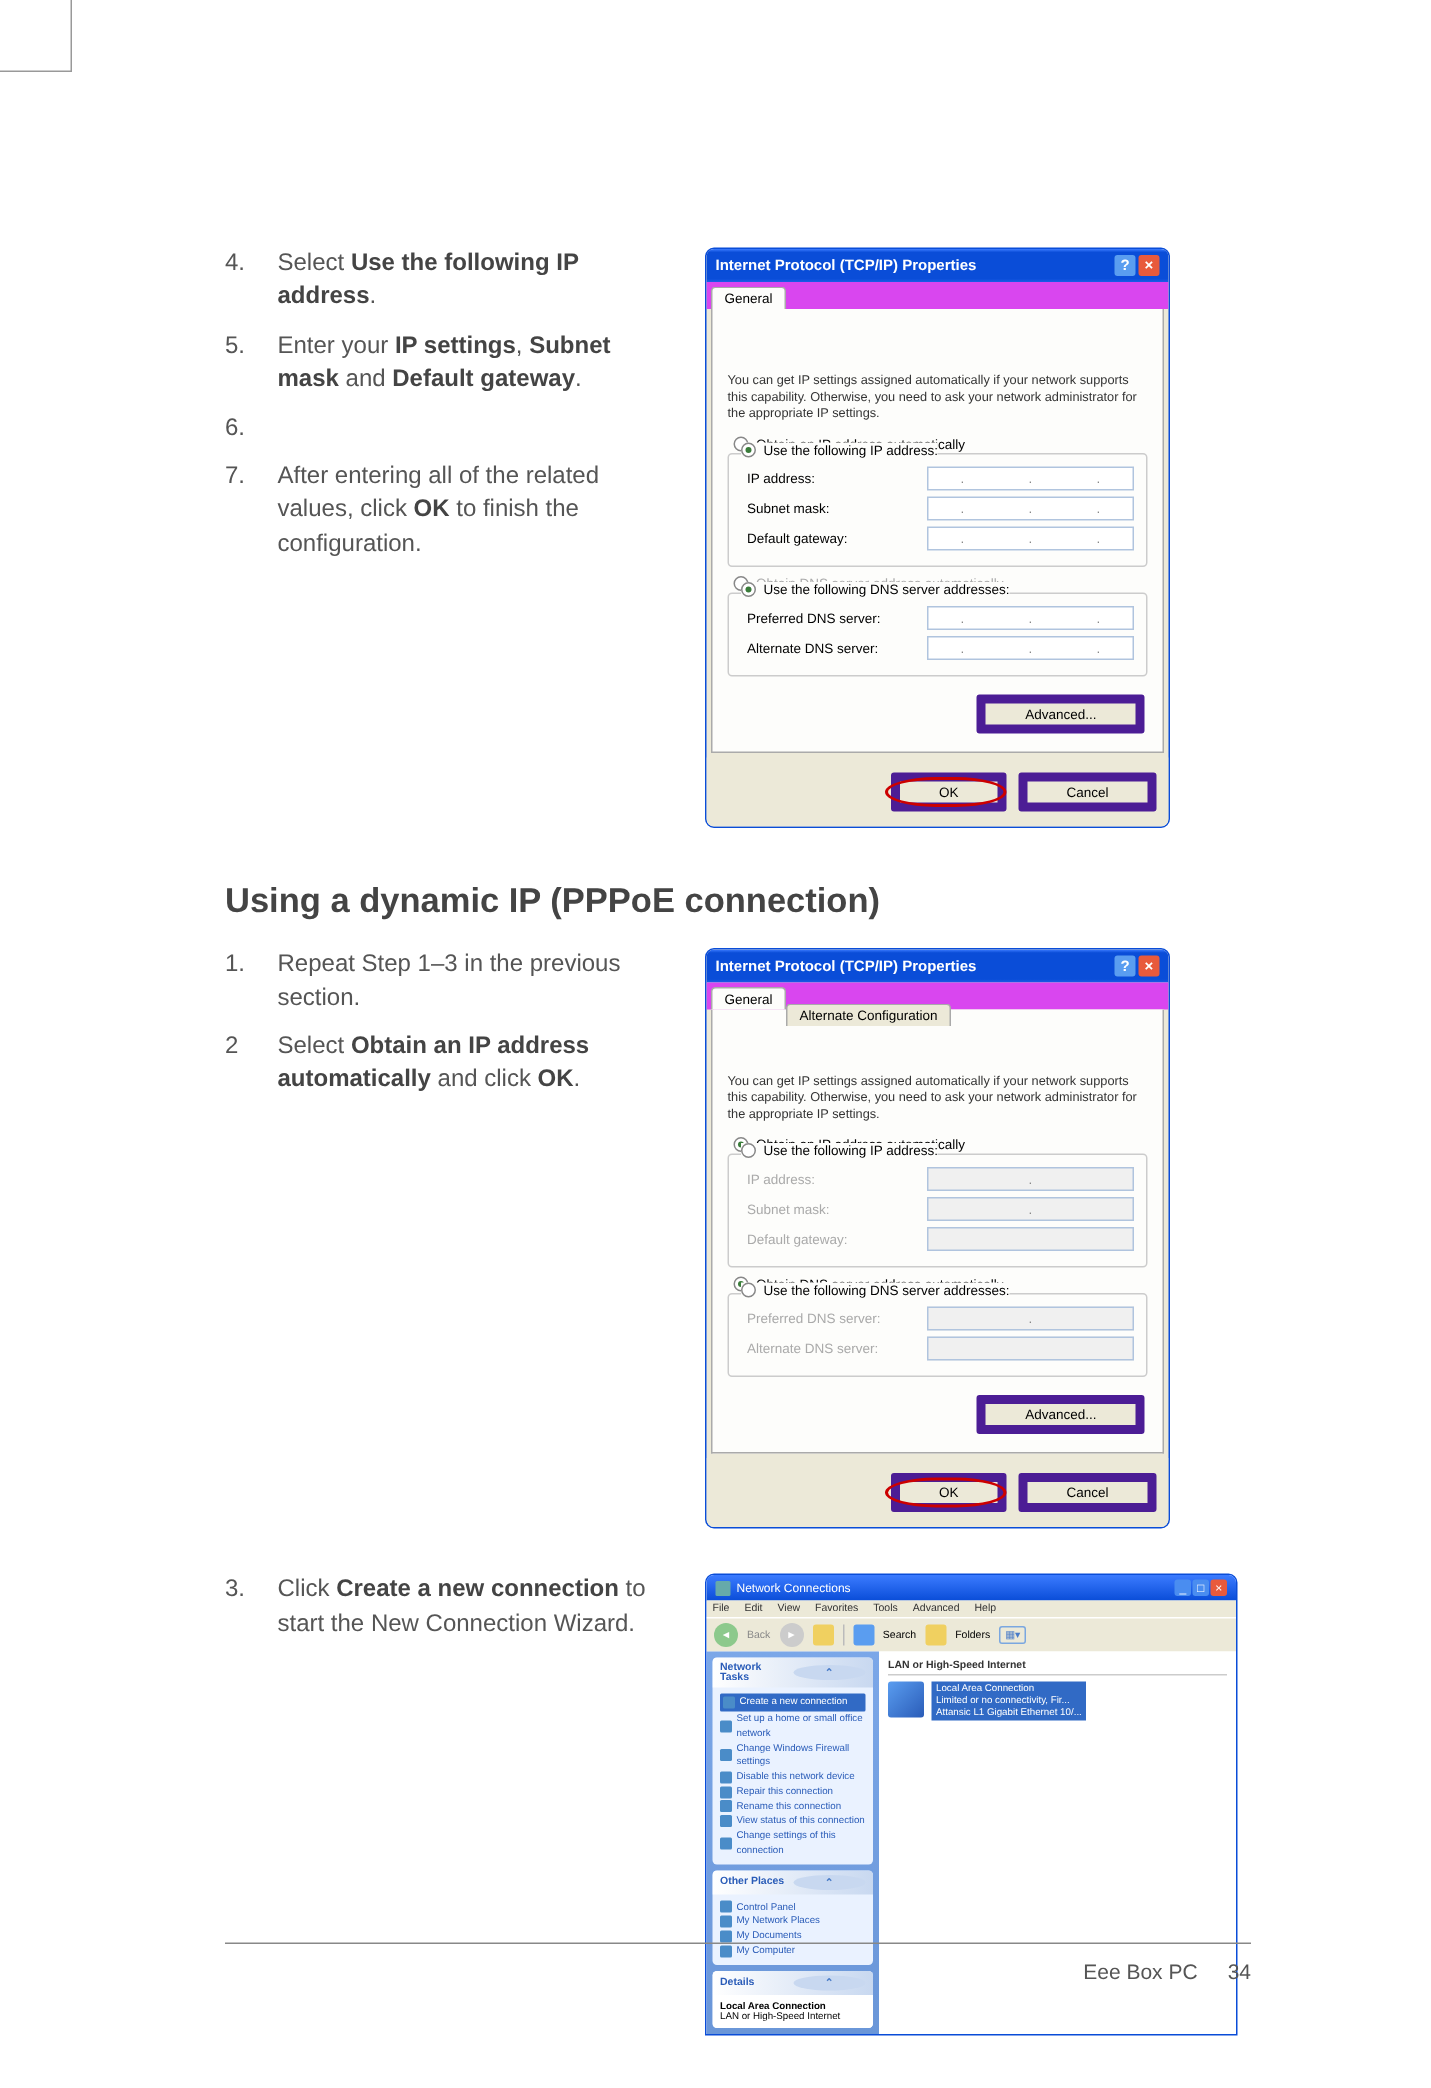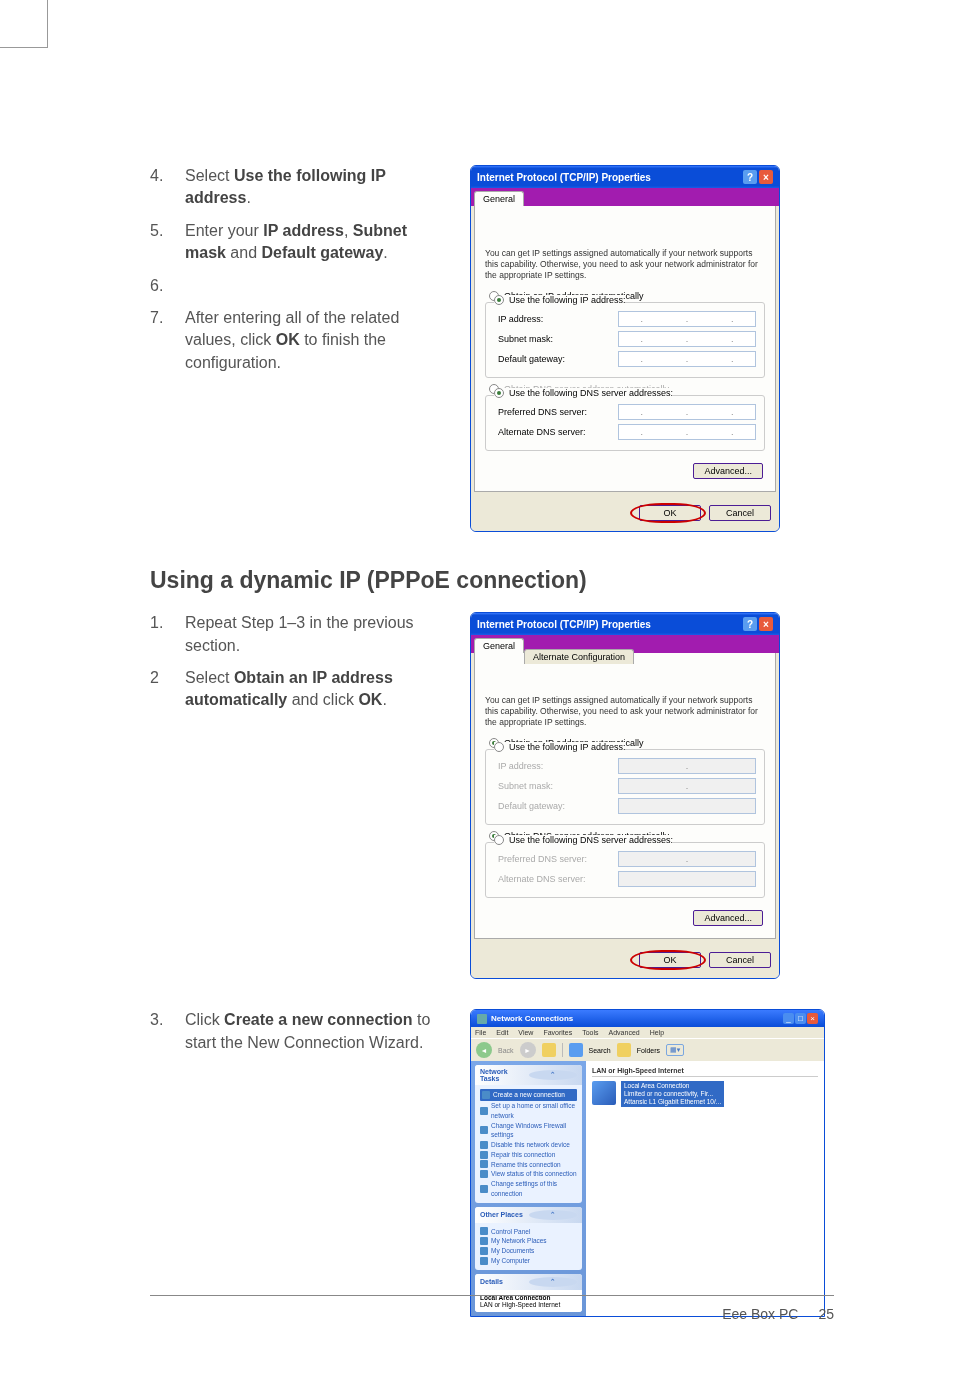--- a/index.html
+++ b/index.html
@@ -91,21 +91,21 @@
       align-items: center;
       justify-content: center;
       font-size: 10px;
       font-weight: 700;
     }
     .help-btn { background: #5a9df0; color: #fff; }
     .close-btn { background: #e85a3c; color: #fff; }
 
     .tab-row {
       display: flex;
-      background: #a21caf;
+      background: #d946ef;
       padding-top: 3px;
       padding-left: 3px;
     }
     .tab {
       background: #fdfdfb;
       border: 1px solid #aaa;
       border-bottom: none;
       border-radius: 3px 3px 0 0;
       padding: 2px 8px;
       font-size: 9px;
@@ -189,22 +189,22 @@
       background: #fff;
       display: flex;
       align-items: center;
       justify-content: space-around;
       font-size: 9px;
       color: #888;
     }
     .ip-input.disabled { background: #f0f0f0; }
     .dlg-btn {
       min-width: 62px;
-      padding: 2px 10px;
-      border: 1px solid #4c1d95;
+      padding: 2px 26px;
+      border: 6px solid #4c1d95;
       border-radius: 2px;
       background: #ece9d8;
       font-size: 9px;
       text-align: center;
     }
     .adv-row { display: flex; justify-content: flex-end; padding: 6px 2px 2px 2px; }
     .dlg-footer {
       background: #ece9d8;
       display: flex;
       justify-content: flex-end;
@@ -232,21 +232,21 @@
       background: #fff;
     }
     .nc-title {
       background: linear-gradient(to bottom, #3b7bff 0%, #0a4dd8 100%);
       color: #fff;
       padding: 3px 6px;
       display: flex;
       align-items: center;
       gap: 4px;
     }
-    .nc-title-text { flex: 1; font-weight: 700; font-size: 8px; }
+    .nc-title-text { flex: 1; font-weight: 400; font-size: 8px; }
     .nc-winbtns { display: flex; gap: 1px; }
     .nc-winbtn { width: 11px; height: 11px; background: #4a8df0; border-radius: 2px; font-size:8px;display:flex;align-items:center;justify-content:center; }
     .nc-winbtn.close { background: #e85a3c; }
     .nc-menu {
       background: #ece9d8;
       padding: 2px 4px;
       display: flex;
       gap: 10px;
       font-size: 7px;
       color: #333;
@@ -323,21 +323,21 @@
   <div class="content-row">
     <div class="text-col">
       <ol class="step-list">
 
       <li>
             <span class="step-num">4.</span>
             <span class="step-text">Select <b>Use the following IP address</b>.</span>
           </li>
           <li>
             <span class="step-num">5.</span>
-            <span class="step-text">Enter your <b>IP address</b>, <b>Subnet mask</b> and <b>Default gateway</b>.</span>
+            <span class="step-text">Enter your <b>IP settings</b>, <b>Subnet mask</b> and <b>Default gateway</b>.</span>
           </li>
           <li>
             <span class="step-num">6.</span>
           </li>
           <li>
             <span class="step-num">7.</span>
             <span class="step-text">After entering all of the related values, click <b>OK</b> to finish the configuration.</span>
           </li>
         </ol>
     </div>
@@ -644,16 +644,16 @@
               </div>
             </div>
           </div>
         </div>
       </div>
     </div>
   </div>
 
   <div class="footer">
     <span>Eee Box PC</span>
-    <span>25</span>
+    <span>34</span>
   </div>
 
 </div>
 
 </body></html>

